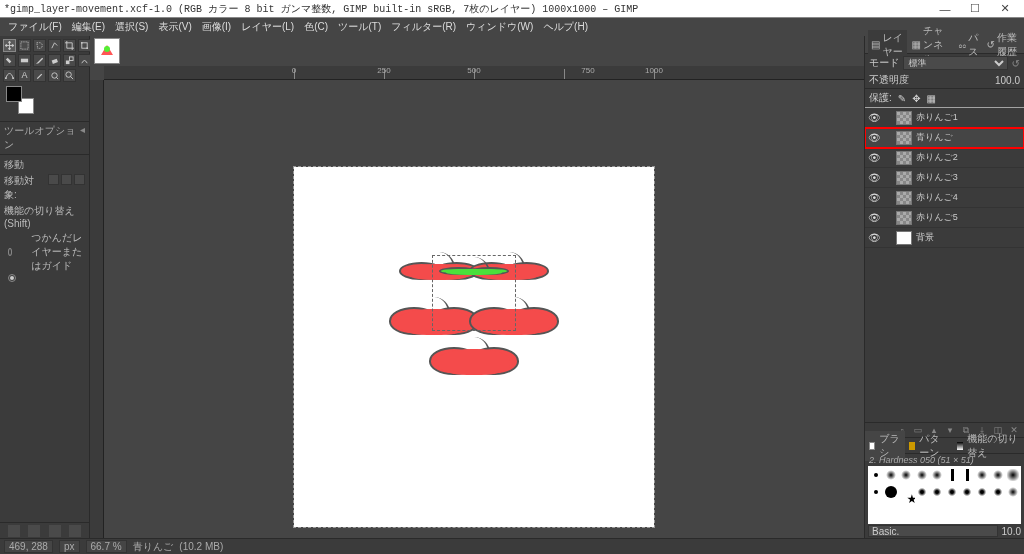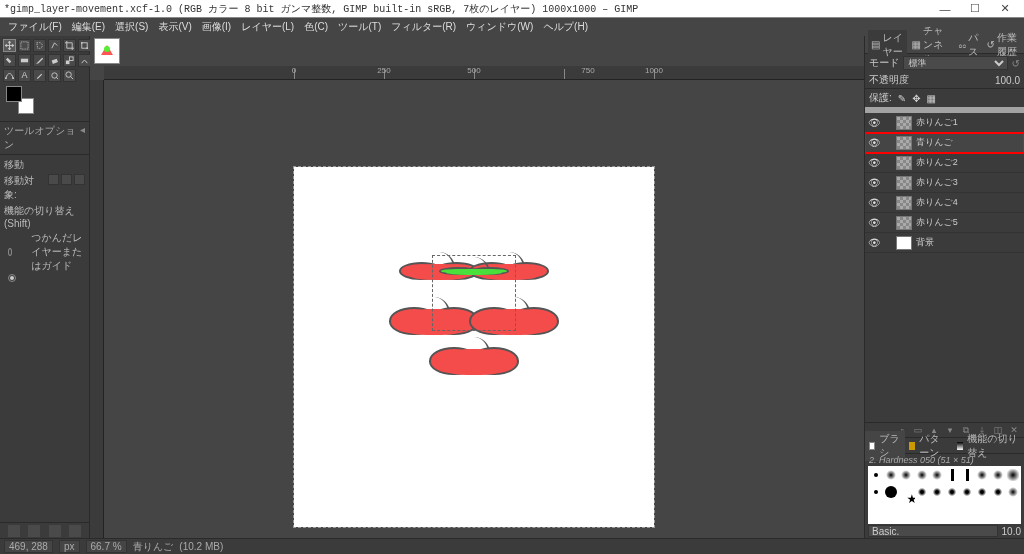--- a/index.html
+++ b/index.html
@@ -47,21 +47,21 @@
 .selbox { position: absolute; border: 1px dashed #666; pointer-events: none; }
 .right { width: 160px; background: #3b3b3b; display: flex; flex-direction: column; border-left: 1px solid #2a2a2a; }
 .dock-tabs { height: 18px; background: #454545; display: flex; align-items: center; gap: 2px; padding: 0 3px; font-size: 9px; border-bottom: 1px solid #2a2a2a; }
 .dock-tabs .dtab { padding: 1px 3px; color: #bbb; display:flex; align-items:center; gap:2px;}
 .dock-tabs .dtab.active { background: #3b3b3b; }
 .moderow { display: flex; align-items: center; padding: 2px 4px; gap: 4px; font-size: 9px; }
 .moderow select { flex: 1; background: #4a4a4a; color: #ccc; border: 1px solid #333; font-size: 9px; height: 14px; }
 .oprow { display: flex; align-items: center; padding: 1px 4px; gap: 2px; font-size: 9px; border-bottom: 1px solid #2a2a2a; }
 .oprow .lab { flex:1; }
 .oprow .val { color:#ccc; }
-.lockrow { display: flex; align-items: center; gap: 6px; padding: 2px 4px; border-bottom: 6px solid #a3a3a3; font-size: 9px; }
+.lockrow { display: flex; align-items: center; gap: 6px; padding: 2px 4px; border-bottom: 1px solid #a3a3a3; font-size: 9px; }
 .layerlist { flex: 1; overflow: auto; }
 .layerrow { display: flex; align-items: center; height: 20px; padding: 0 3px; gap: 4px; border-bottom: 1px solid #333; }
 .layerrow .eye { width: 12px; text-align: center; color: #ddd; }
 .layerrow .chain { width: 8px; }
 .layerrow .thumb { width: 16px; height: 14px; border: 1px solid #777; background: repeating-conic-gradient(#888 0 25%, #aaa 0 50%) 0 0/6px 6px; display:flex; align-items:center; justify-content:center;}
 .layerrow .thumb.white { background: #fff; }
 .layerrow .lname { font-size: 9px; color: #ccc; }
 .layerrow.highlight { outline: 2px solid #f00; outline-offset: -1px; background: #454545; }
 .panelbtns { height: 16px; background: #3b3b3b; display: flex; align-items: center; justify-content: flex-end; gap: 4px; padding: 0 4px; border-top:1px solid #2a2a2a; border-bottom:1px solid #2a2a2a; }
 .panelbtns .pb { width: 12px; height: 12px; color:#888; display:flex; align-items:center; justify-content:center; font-size:9px;}

